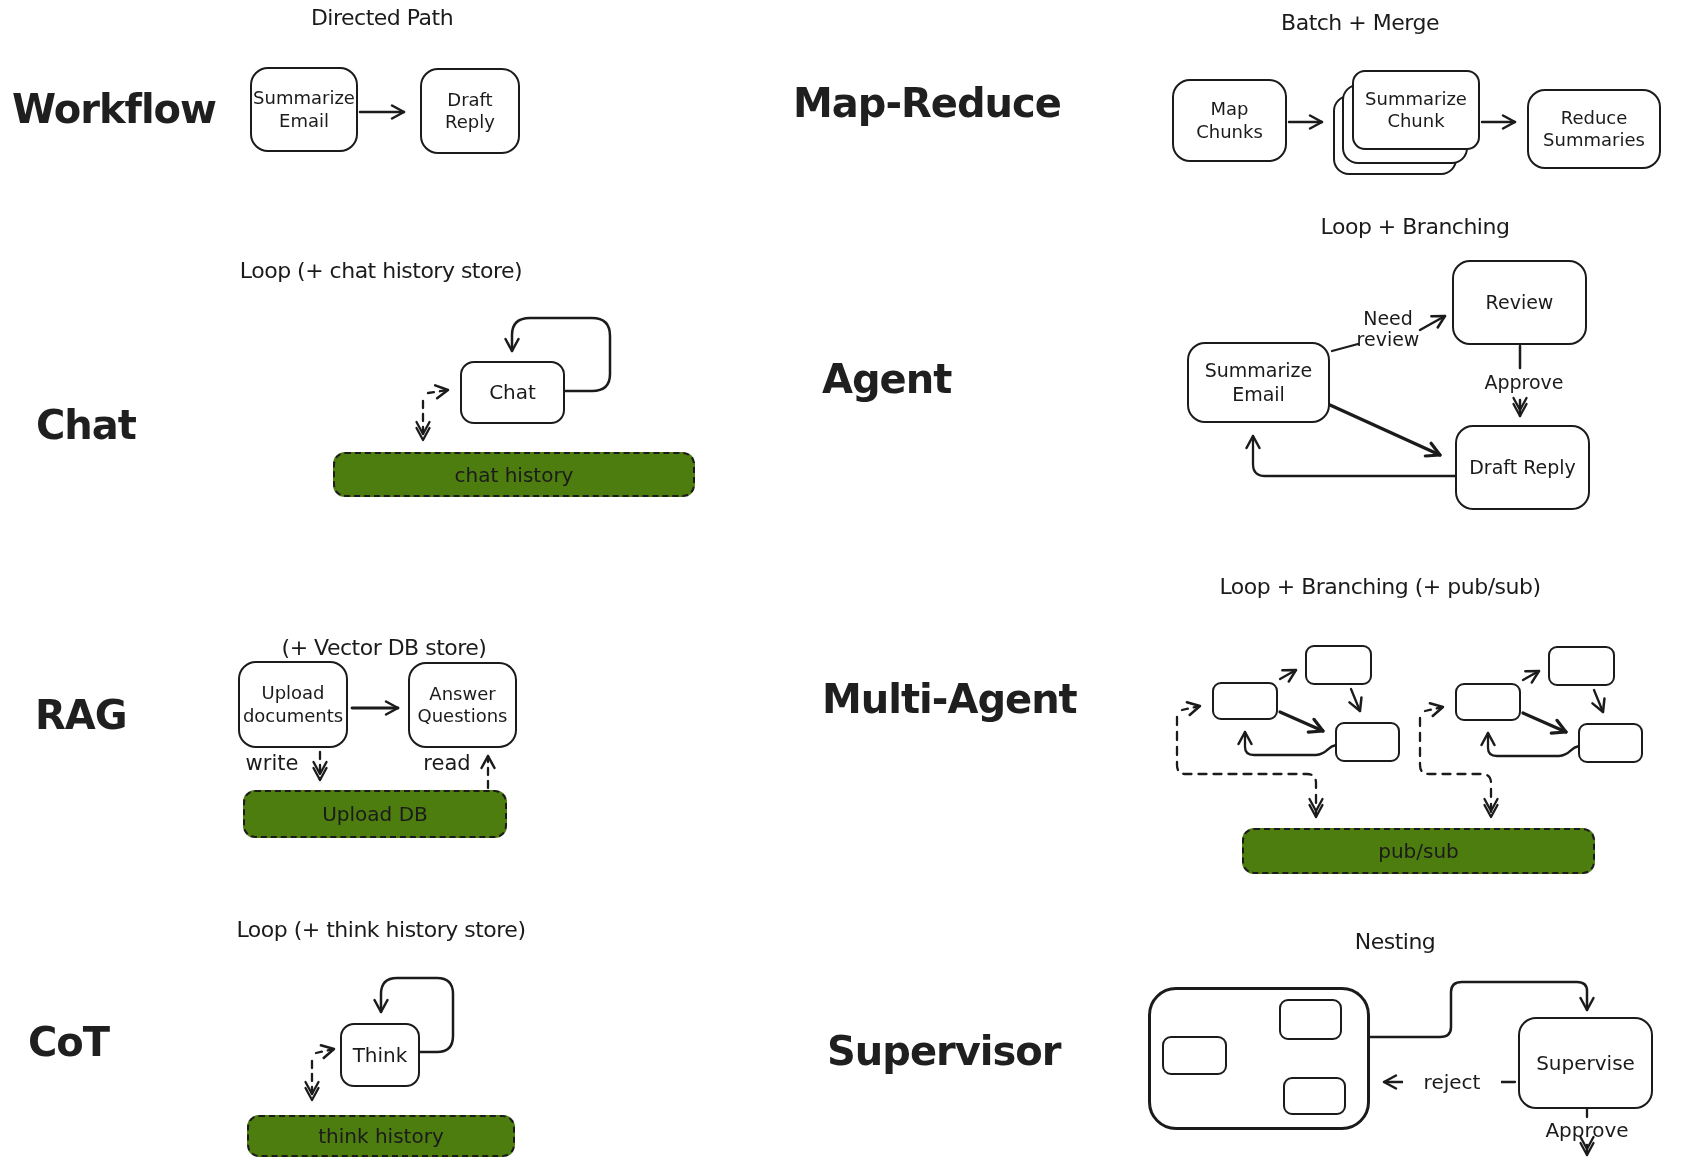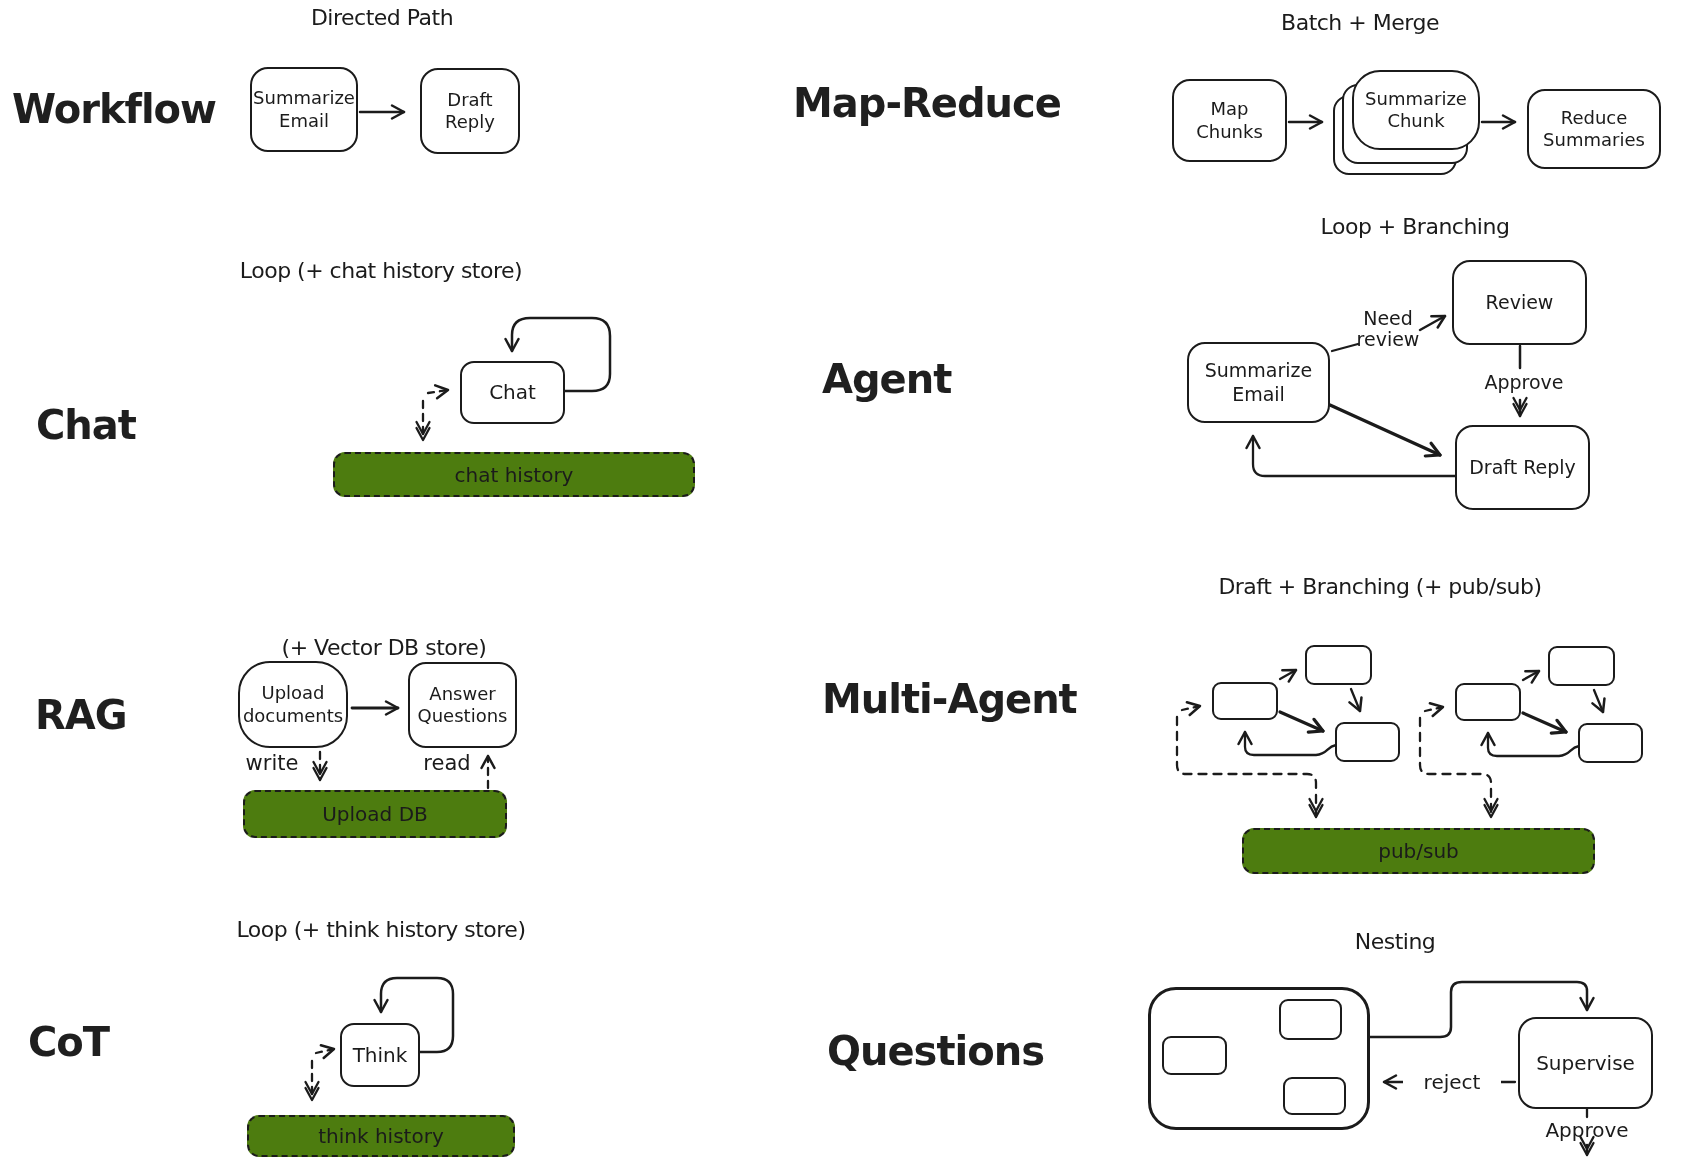--- a/index.html
+++ b/index.html
@@ -83,21 +83,21 @@
   <div class="section" style="left:760px;top:0;width:921px;height:200px;">
     <svg width="921" height="200" viewBox="0 0 921 200">
       <path d="M529 122 L562 122" fill="none" stroke="#1b1b1b" stroke-width="2.5" stroke-linecap="round" marker-end="url(#ah)"></path>
       <path d="M722 122 L755 122" fill="none" stroke="#1b1b1b" stroke-width="2.5" stroke-linecap="round" marker-end="url(#ah)"></path>
     </svg>
     <div class="big-label" style="left:33px;top:80px;">Map-Reduce</div>
     <div class="diagram-title" style="left:450px;width:300px;top:10px;">Batch + Merge</div>
     <div class="node" style="left:412px;top:79px;width:115px;height:83px;">Map Chunks</div>
     <div class="sheet" style="left:573px;top:95px;width:124px;height:80px;"></div>
     <div class="sheet" style="left:582px;top:84px;width:126px;height:80px;"></div>
-    <div class="node" style="left:592px;top:70px;width:128px;height:80px;border-radius:28px;">Summarize Chunk</div>
+    <div class="node" style="left:592px;top:70px;width:128px;height:80px;border-radius:13px;">Summarize Chunk</div>
     <div class="node" style="left:767px;top:89px;width:134px;height:80px;">Reduce Summaries</div>
   </div>
 
   
   <div class="section" style="left:0;top:220px;width:760px;height:300px;">
     <svg width="760" height="300" viewBox="0 0 760 300">
       <path d="M565 171 H592 Q610 171 610 154 V116 Q610 98 592 98 H530 Q512 98 512 115 V131" fill="none" stroke="#1b1b1b" stroke-width="2.5" stroke-linecap="round" marker-end="url(#ah)"></path>
       <path d="M428 173 L448 170" fill="none" stroke="#1b1b1b" stroke-width="2.3" stroke-dasharray="6 6" stroke-linecap="round" marker-end="url(#ah)"></path>
       <path d="M423 181 V220" fill="none" stroke="#1b1b1b" stroke-width="2.3" stroke-dasharray="7 6" stroke-linecap="round" marker-end="url(#ahd)"></path>
     </svg>
@@ -128,21 +128,21 @@
 
   
   <div class="section" style="left:0;top:540px;width:760px;height:300px;">
     <svg width="760" height="300" viewBox="0 0 760 300">
       <path d="M352 168 L398 168" fill="none" stroke="#1b1b1b" stroke-width="2.8" stroke-linecap="round" marker-end="url(#ah)"></path>
       <path d="M320 212 V240" fill="none" stroke="#1b1b1b" stroke-width="2.3" stroke-dasharray="7 6" stroke-linecap="round" marker-end="url(#ahd)"></path>
       <path d="M488 248 V216" fill="none" stroke="#1b1b1b" stroke-width="2.3" stroke-dasharray="7 6" stroke-linecap="round" marker-end="url(#ah)"></path>
     </svg>
     <div class="big-label" style="left:35px;top:152px;">RAG</div>
     <div class="diagram-title" style="left:184px;width:400px;top:64px;margin-top:31px;">(+ Vector DB store)</div>
-    <div class="node" style="left:238px;top:121px;width:110px;height:87px;border-radius:32px;">Upload documents</div>
+    <div class="node" style="left:238px;top:121px;width:110px;height:87px;">Upload documents</div>
     <div class="node" style="left:408px;top:122px;width:109px;height:86px;">Answer Questions</div>
     <div class="edge-label" style="left:240px;top:212px;width:64px;font-size:21px;">write</div>
     <div class="edge-label" style="left:418px;top:212px;width:58px;font-size:21px;">read</div>
     <div class="store" style="left:243px;top:250px;width:264px;height:48px;">Upload DB</div>
   </div>
 
   
   <div class="section" style="left:760px;top:540px;width:921px;height:350px;">
     <svg width="921" height="350" viewBox="0 0 921 350">
 
@@ -154,21 +154,21 @@
       <path d="M417 177 V225 Q417 234 426 234 H547 Q556 234 556 243 V277" fill="none" stroke="#1b1b1b" stroke-width="2.3" stroke-dasharray="8 7" stroke-linecap="round" marker-end="url(#ahd)"></path>
 
       <path d="M763 140 L779 131" fill="none" stroke="#1b1b1b" stroke-width="2.3" stroke-linecap="round" marker-end="url(#ah)"></path>
       <path d="M834 150 L843 172" fill="none" stroke="#1b1b1b" stroke-width="2.3" stroke-linecap="round" marker-end="url(#ah)"></path>
       <path d="M763 173 L806 192" fill="none" stroke="#1b1b1b" stroke-width="3.2" stroke-linecap="round" marker-end="url(#aht)"></path>
       <path d="M819 206 C809 208 811 215 799 216 L737 216 Q728 216 728 208 V193" fill="none" stroke="#1b1b1b" stroke-width="2.3" stroke-linecap="round" marker-end="url(#ah)"></path>
       <path d="M665 171 L683 167" fill="none" stroke="#1b1b1b" stroke-width="2.3" stroke-dasharray="6 6" stroke-linecap="round" marker-end="url(#ah)"></path>
       <path d="M660 178 V225 Q660 234 669 234 H722 Q731 234 731 243 V277" fill="none" stroke="#1b1b1b" stroke-width="2.3" stroke-dasharray="8 7" stroke-linecap="round" marker-end="url(#ahd)"></path>
     </svg>
     <div class="big-label" style="left:62px;top:136px;">Multi-Agent</div>
-    <div class="diagram-title" style="left:445px;width:350px;top:34px;">Draft + Branching (+ pub/sub)</div>
+    <div class="diagram-title" style="left:445px;width:350px;top:34px;">Loop + Branching (+ pub/sub)</div>
     <div class="mini" style="left:452px;top:142px;width:66px;height:38px;"></div>
     <div class="mini" style="left:545px;top:105px;width:67px;height:40px;"></div>
     <div class="mini" style="left:575px;top:182px;width:65px;height:40px;"></div>
     <div class="mini" style="left:695px;top:143px;width:66px;height:38px;"></div>
     <div class="mini" style="left:788px;top:106px;width:67px;height:40px;"></div>
     <div class="mini" style="left:818px;top:183px;width:65px;height:40px;"></div>
     <div class="store" style="left:482px;top:288px;width:353px;height:46px;">pub/sub</div>
   </div>
 
   
@@ -189,21 +189,21 @@
     <svg width="921" height="285" viewBox="0 0 921 285">
       <path d="M470 156 L507 141" fill="none" stroke="#1b1b1b" stroke-width="2.3" stroke-linecap="round" marker-end="url(#ah)"></path>
       <path d="M550 159 V185" fill="none" stroke="#1b1b1b" stroke-width="2.3" stroke-linecap="round" marker-end="url(#ah)"></path>
       <path d="M468 181 L511 200" fill="none" stroke="#1b1b1b" stroke-width="3.2" stroke-linecap="round" marker-end="url(#aht)"></path>
       <path d="M524 217 C514 219 516 226 504 227 L450 227 Q441 227 441 219 V199" fill="none" stroke="#1b1b1b" stroke-width="2.3" stroke-linecap="round" marker-end="url(#ah)"></path>
       <path d="M610 152 H680 Q691 152 691 142 V107 Q691 97 702 97 H817 Q827 97 827 106 V125" fill="none" stroke="#1b1b1b" stroke-width="2.5" stroke-linecap="round" marker-end="url(#ah)"></path>
       <path d="M755 197 H624" fill="none" stroke="#1b1b1b" stroke-width="2.3" stroke-linecap="round" marker-end="url(#ah)"></path>
       <path d="M827 215 V232" fill="none" stroke="#1b1b1b" stroke-width="2.3" stroke-linecap="round"></path>
       <path d="M827 260 V270" fill="none" stroke="#1b1b1b" stroke-width="2.3" stroke-linecap="round" marker-end="url(#ahd)"></path>
     </svg>
-    <div class="big-label" style="left:67px;top:143px;">Questions</div>
+    <div class="big-label" style="left:67px;top:143px;">Supervisor</div>
     <div class="diagram-title" style="left:485px;width:300px;top:44px;">Nesting</div>
     <div class="container-box" style="left:388px;top:102px;width:222px;height:143px;"></div>
     <div class="mini" style="left:402px;top:151px;width:65px;height:39px;"></div>
     <div class="mini" style="left:519px;top:114px;width:63px;height:41px;"></div>
     <div class="mini" style="left:523px;top:192px;width:63px;height:38px;"></div>
     <div class="node" style="left:758px;top:132px;width:135px;height:92px;font-size:20px;">Supervise</div>
     <div class="edge-label bg" style="left:643px;top:186px;width:90px;font-size:20px;">reject</div>
     <div class="edge-label" style="left:782px;top:234px;width:90px;font-size:20px;">Approve</div>
   </div>
 

